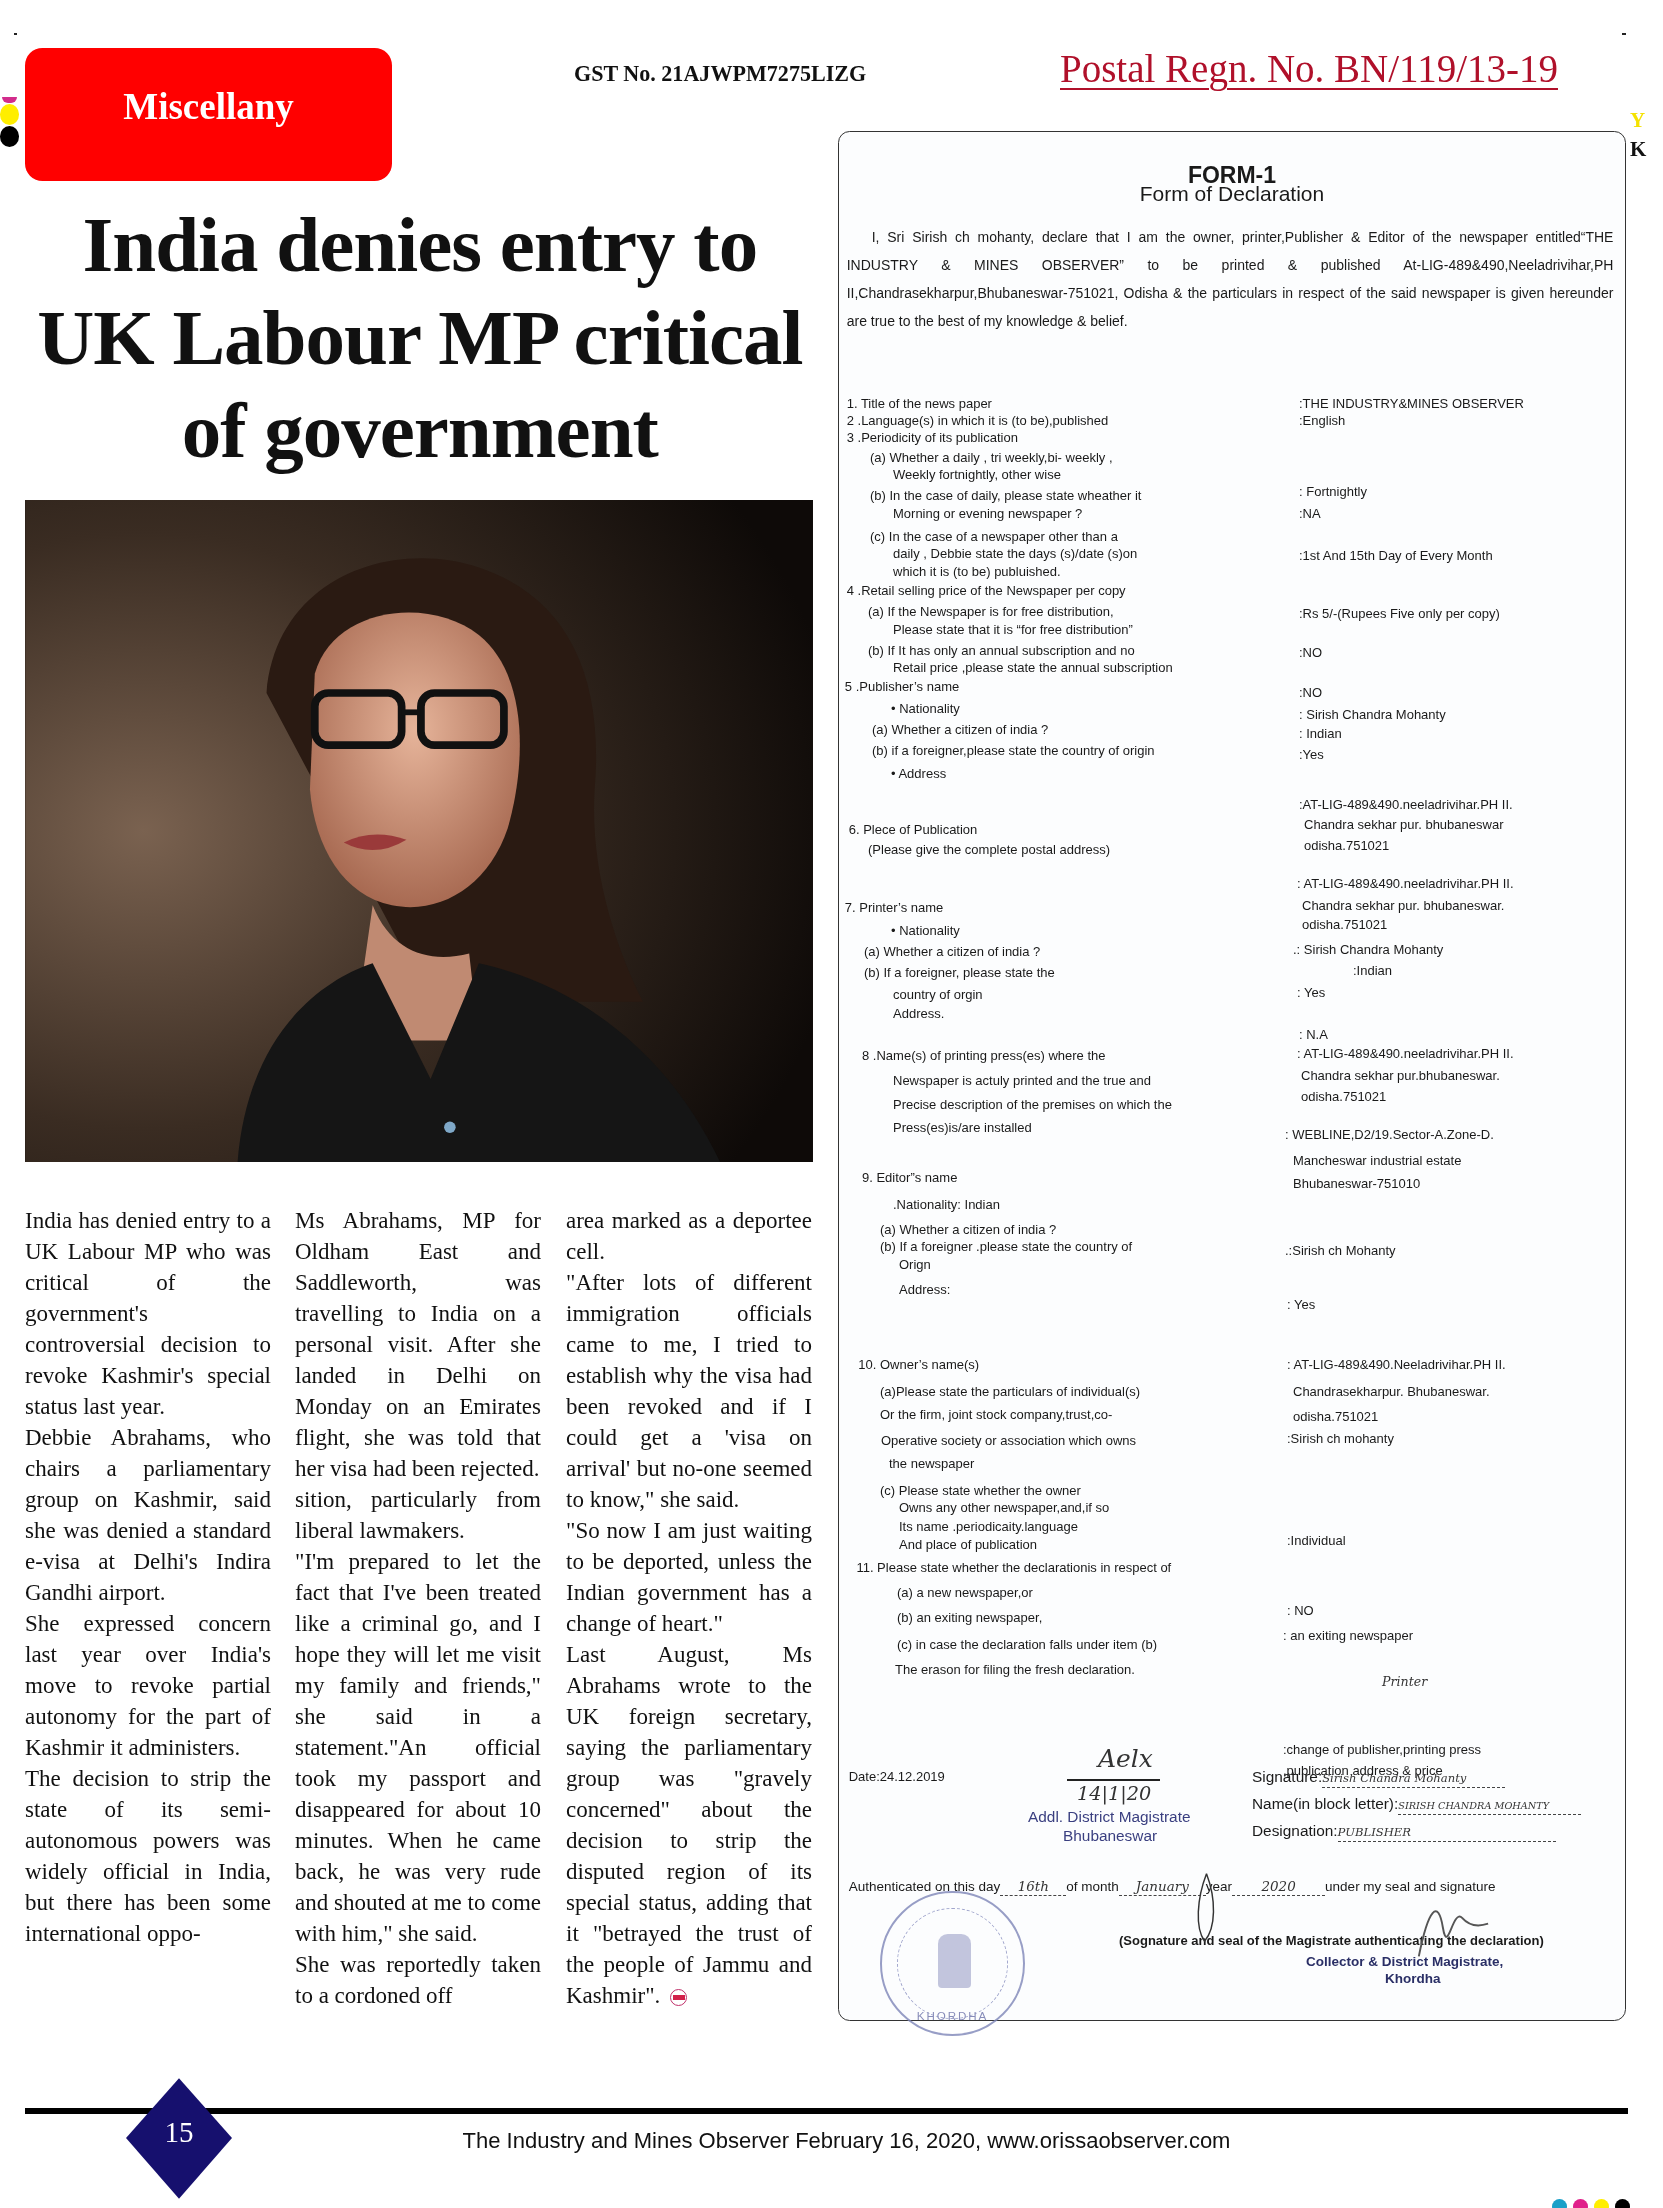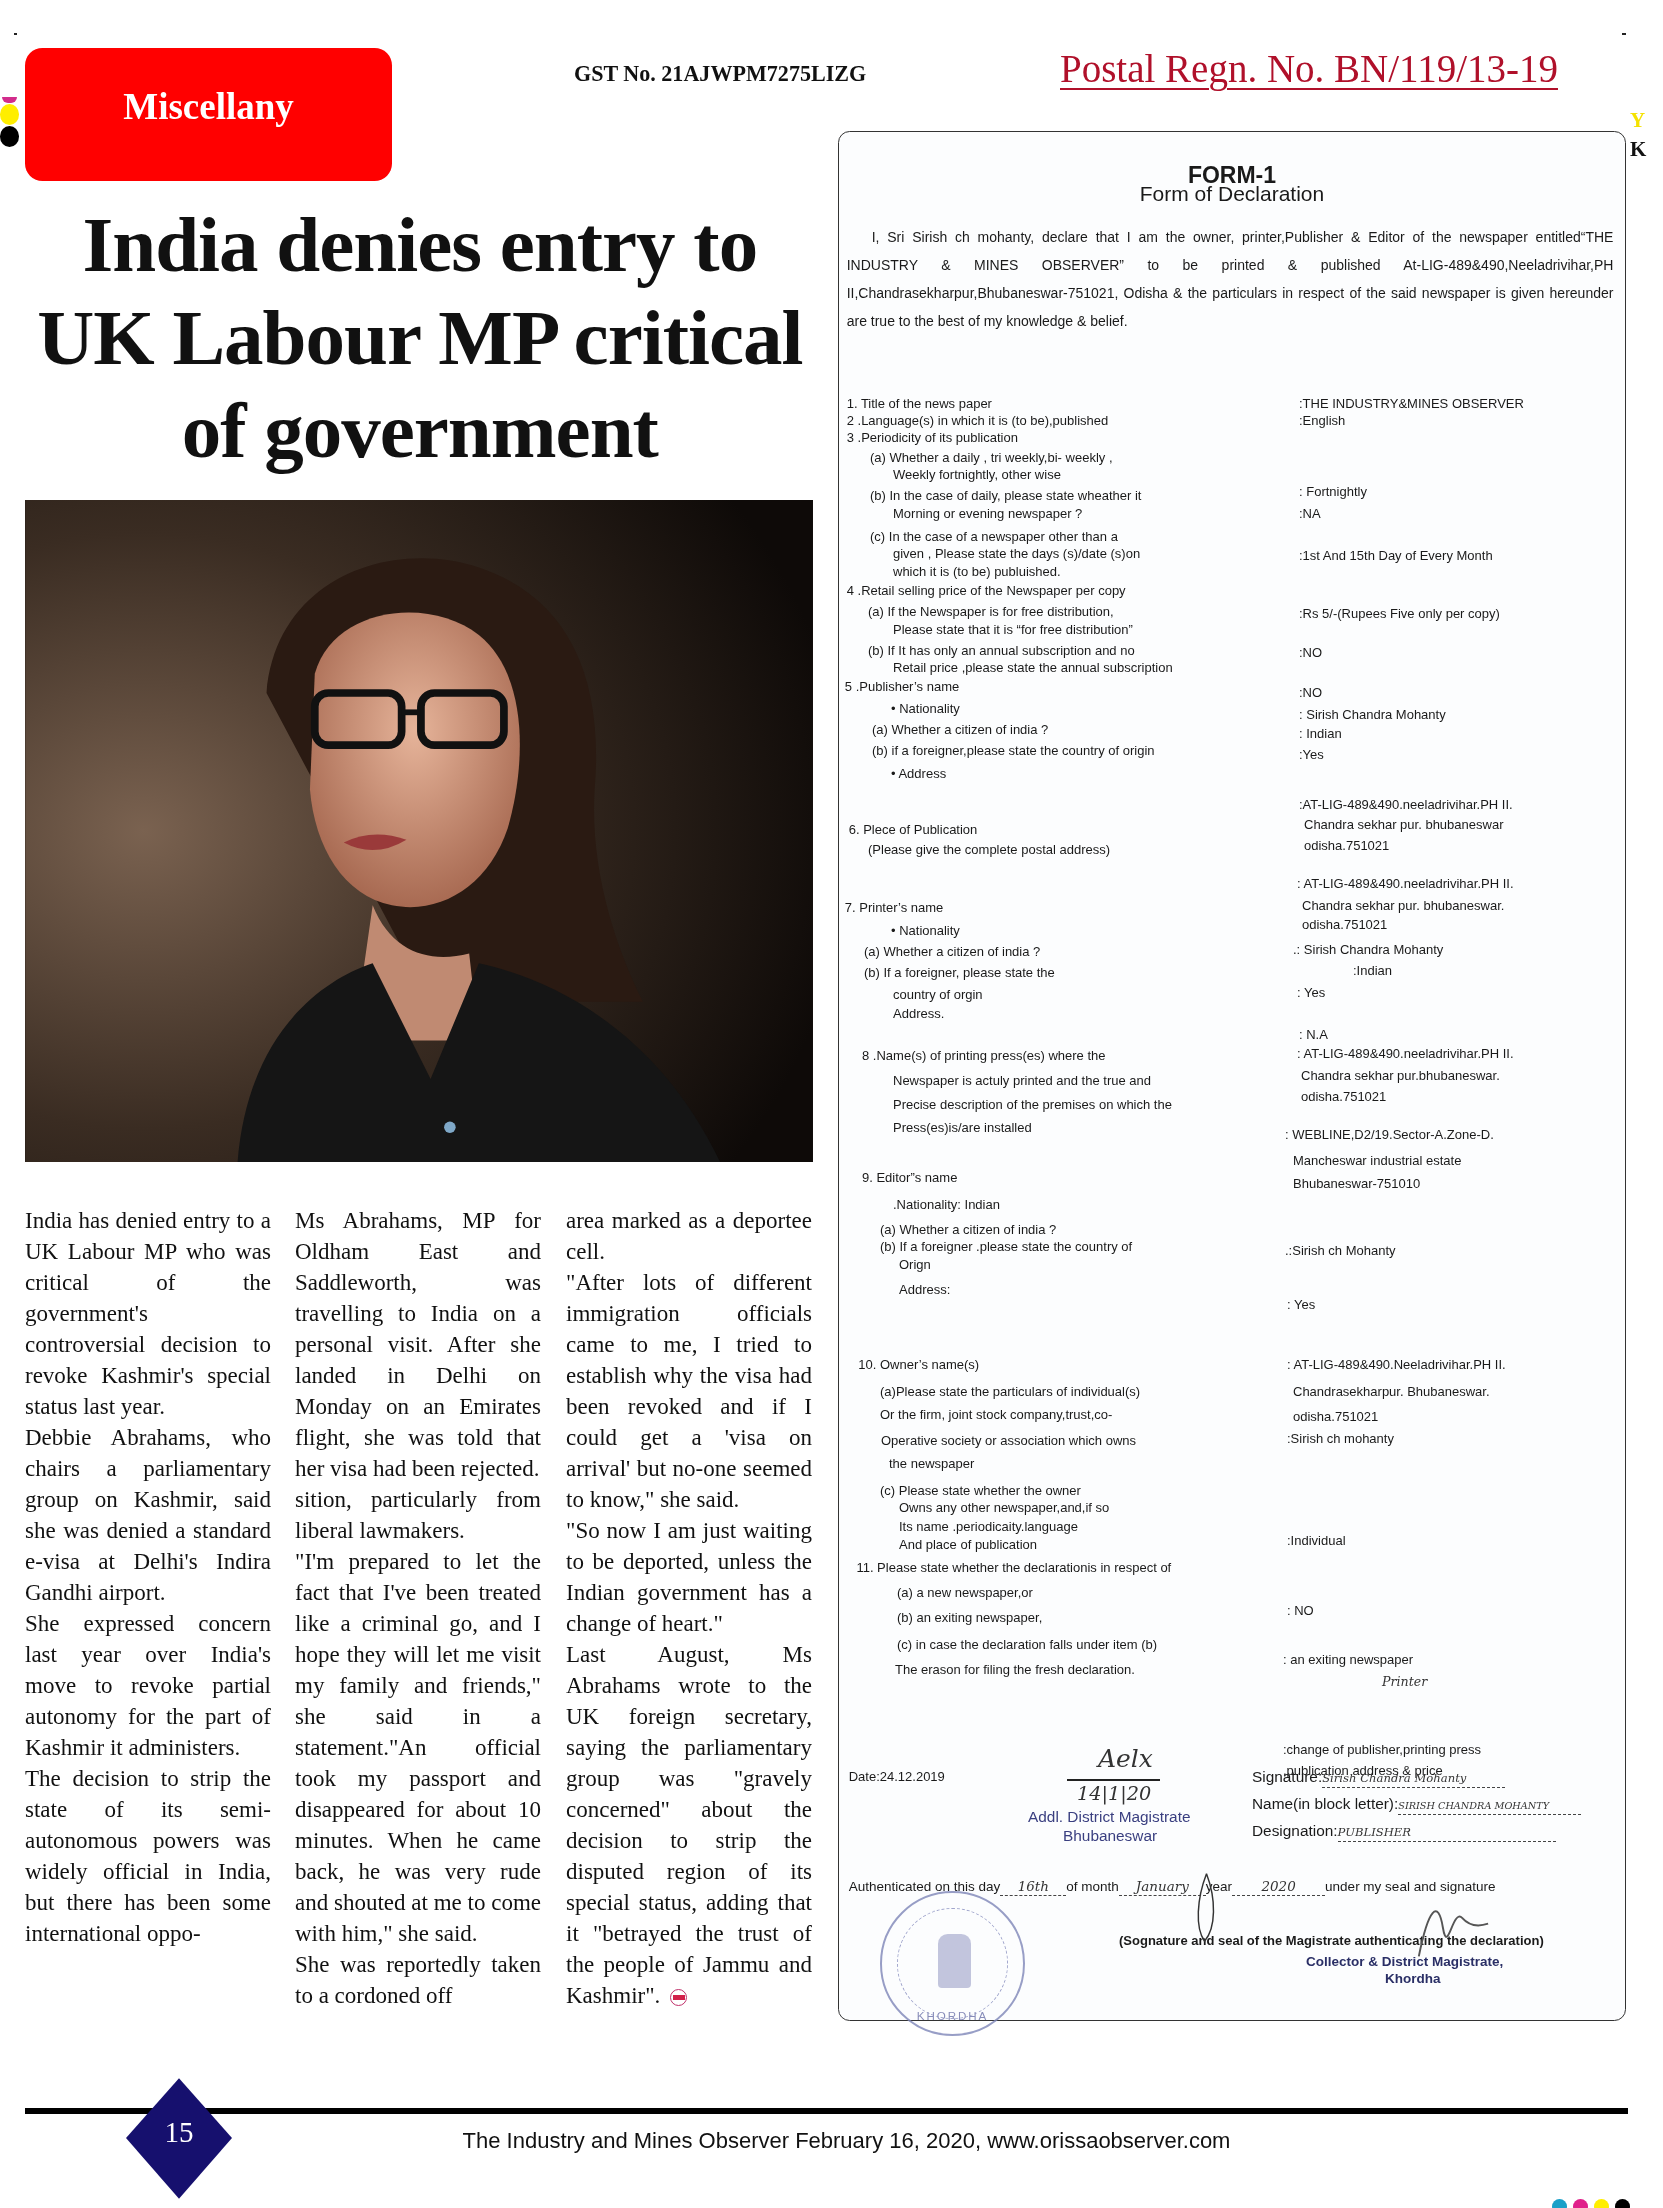--- a/index.html
+++ b/index.html
@@ -141,21 +141,21 @@
 
   <div id="form-labels">
       <div class="fl" style="left: 7.7px; top: 263px;">1.  Title of the news paper</div>
       <div class="fl" style="left: 7.7px; top: 280px;">2  .Language(s) in which it is (to be),published</div>
       <div class="fl" style="left: 7.7px; top: 297px;">3   .Periodicity of its publication</div>
       <div class="fl" style="left: 31px; top: 317px;">(a)   Whether a daily , tri weekly,bi- weekly ,</div>
       <div class="fl" style="left: 54px; top: 334px;">Weekly fortnightly, other wise</div>
       <div class="fl" style="left: 31px; top: 355px;">(b)   In the case of daily, please state wheather it</div>
       <div class="fl" style="left: 54px; top: 373px;">Morning or evening newspaper ?</div>
       <div class="fl" style="left: 31px; top: 396px;">(c)   In the case of a newspaper other than a</div>
-      <div class="fl" style="left: 54px; top: 413px;">given , Please state the days (s)/date (s)on</div>
+      <div class="fl" style="left: 54px; top: 413px;">daily , Debbie state the days (s)/date (s)on</div>
       <div class="fl" style="left: 54px; top: 431px;">which it is (to be) publuished.</div>
       <div class="fl" style="left: 7.7px; top: 450px;">4  .Retail selling price of the Newspaper per copy</div>
       <div class="fl" style="left: 29px; top: 471px;">(a)   If the Newspaper is for free distribution,</div>
       <div class="fl" style="left: 54px; top: 489px;">Please state that it is “for free distribution”</div>
       <div class="fl" style="left: 29px; top: 510px;">(b)   If It has only an annual subscription and no</div>
       <div class="fl" style="left: 54px; top: 527px;">Retail price ,please state the annual subscription</div>
       <div class="fl" style="left: 5.8px; top: 546px;">5      .Publisher’s name</div>
       <div class="fl" style="left: 52px; top: 568px;">•      Nationality</div>
       <div class="fl" style="left: 33px; top: 589px;">(a) Whether a citizen of india ?</div>
       <div class="fl" style="left: 33px; top: 610px;">(b) if a foreigner,please state the country of origin</div>
@@ -222,21 +222,21 @@
       <div class="fv" style="left: 454px; top: 1020px;">Mancheswar industrial estate</div>
       <div class="fv" style="left: 454px; top: 1043px;">Bhubaneswar-751010</div>
       <div class="fv" style="left: 446px; top: 1110px;">.:Sirish ch Mohanty</div>
       <div class="fv" style="left: 448px; top: 1164px;">: Yes</div>
       <div class="fv" style="left: 448px; top: 1224px;">: AT-LIG-489&amp;490.Neeladrivihar.PH II.</div>
       <div class="fv" style="left: 454px; top: 1251px;">Chandrasekharpur. Bhubaneswar.</div>
       <div class="fv" style="left: 454px; top: 1276px;">odisha.751021</div>
       <div class="fv" style="left: 448px; top: 1298px;">:Sirish ch mohanty</div>
       <div class="fv" style="left: 448px; top: 1400px;">:Individual</div>
       <div class="fv" style="left: 448px; top: 1470px;">: NO</div>
-      <div class="fv" style="left: 444px; top: 1495px; margin-top: 24px;">: an exiting newspaper</div>
+      <div class="fv" style="left: 444px; top: 1495px;">: an exiting newspaper</div>
       <div class="fv" style="left: 444px; top: 1609px;">:change of publisher,printing press</div>
       <div class="fv" style="left: 444px; top: 1630px;">,publication address &amp; price</div>
     </div>
 
   <div class="fv hand" style="left:543px;top:1541px;font-size:12.6px;">Printer</div>
 
   <div class="fl" style="left:9.7px;top:1636px;font-size:13px;">Date:24.12.2019</div>
   <div class="fv hand" style="left:259px;top:1618px;font-size:25px;">Aelx</div>
   <div style="position:absolute;left:228px;top:1647px;width:93px;height:1.9px;background:#222;"></div>
   <div class="fv hand" style="left:238px;top:1653px;font-size:19.3px;">14|1|20</div>

